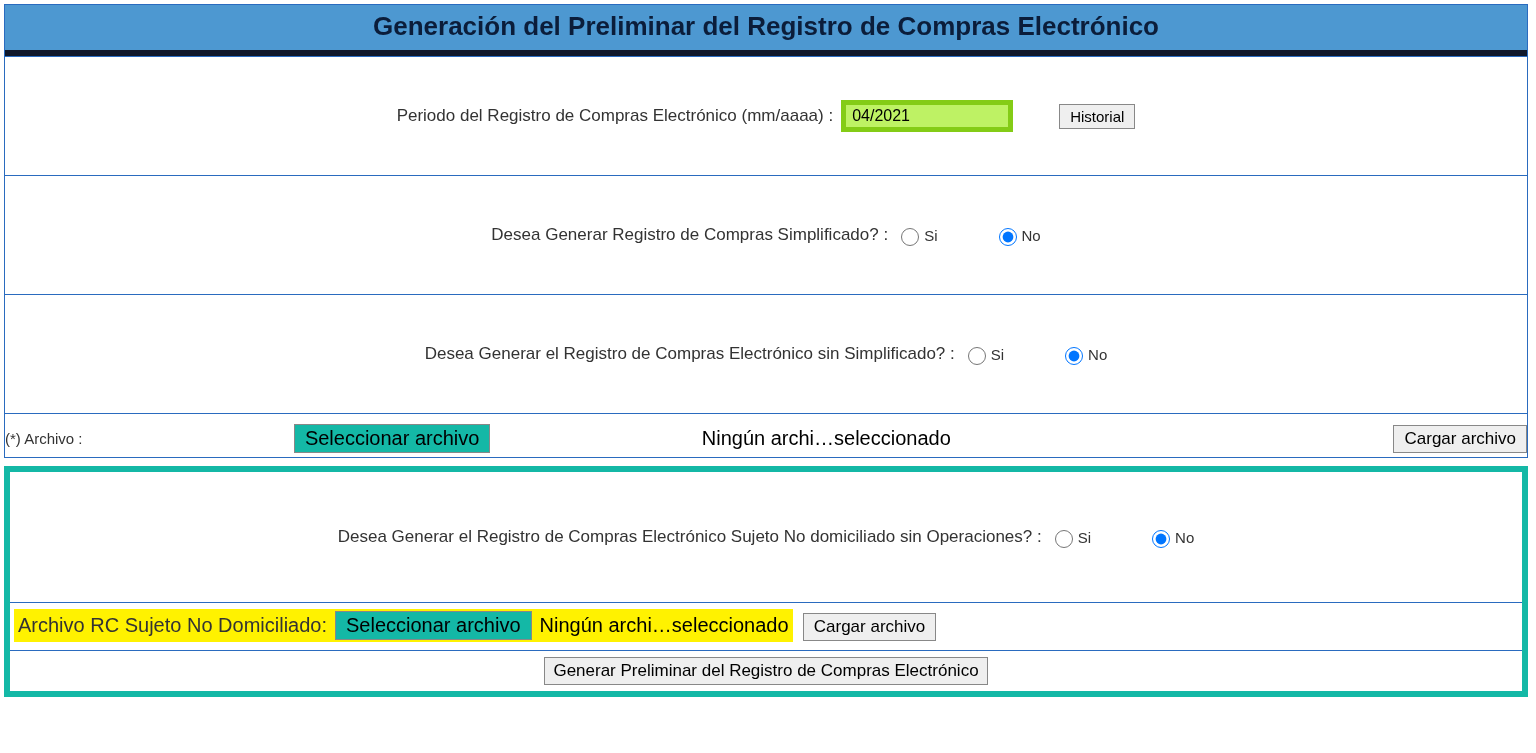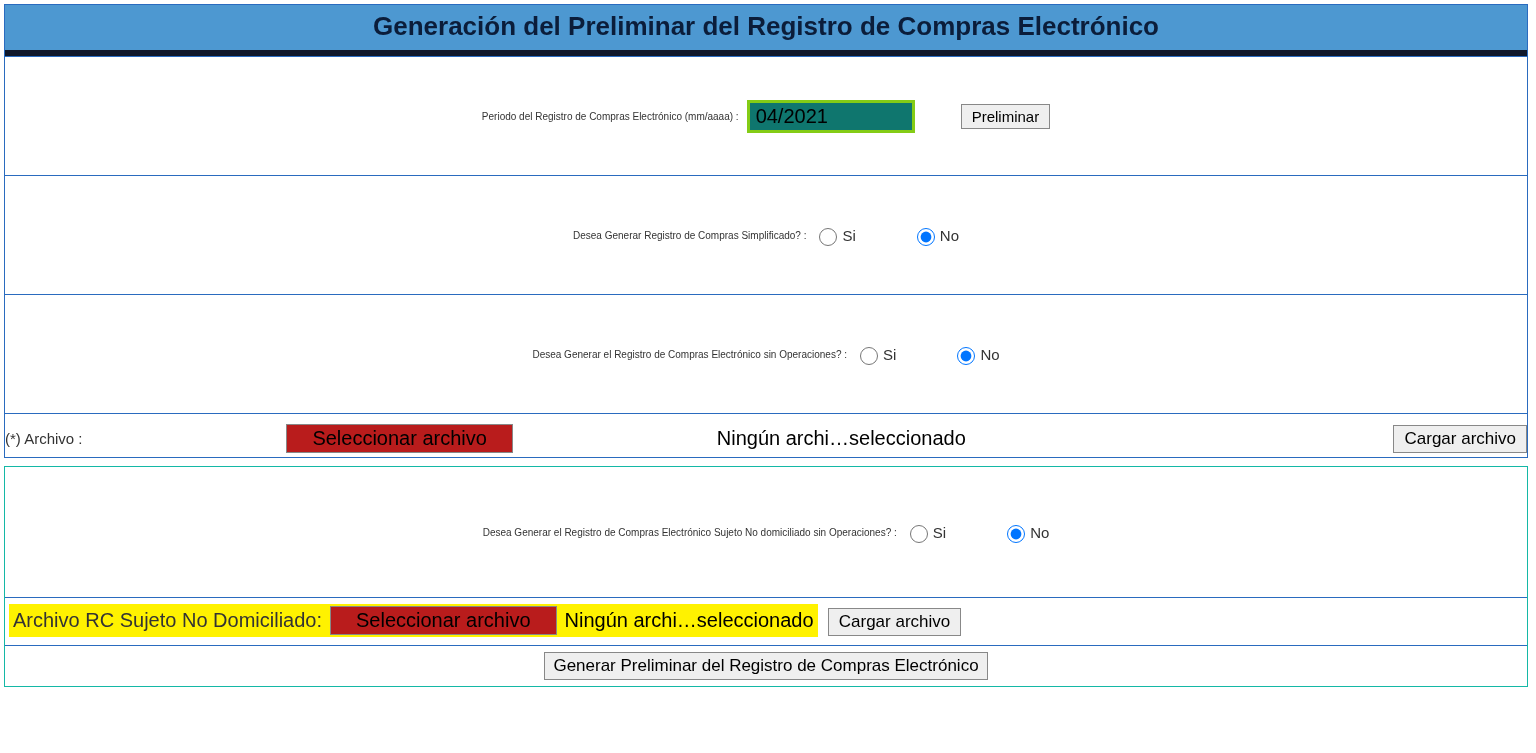--- a/index.html
+++ b/index.html
@@ -31,29 +31,29 @@
   }
   .section:first-of-type { border-top: none; }
   .row-center {
     display: flex;
     align-items: center;
     justify-content: center;
     min-height: 118px;
     gap: 8px;
   }
   .row-center label.ql {
-    font-size: 10px;
+    font-size: 17px;
     color: #333;
   }
   input.txt {
-    font-size: 20px;
+    font-size: 16px;
     padding: 2px 6px;
     width: 150px;
-    border: 3px solid #84cc16;
-    background: #0f766e;
+    border: 5px solid #84cc16;
+    background: #bef264;
   }
   button.btn, .filebtn {
     font-family: inherit;
     font-size: 15px;
     background: #efefef;
     border: 1px solid #888;
     padding: 3px 10px;
     cursor: pointer;
   }
   .radio-wrap {
@@ -67,40 +67,40 @@
   .spacer40 { display:inline-block; width:40px; }
   .file-line {
     display: flex;
     align-items: center;
     justify-content: space-between;
     gap: 8px;
     padding-top: 10px;
   }
   .filebtn-big {
     font-size: 20px;
-    background: #b91c1c;
+    background: #14b8a6;
     border: 1px solid #888;
-    padding: 2px 25px;
+    padding: 2px 10px;
     cursor: pointer;
   }
   .filestatus {
     font-size: 20px;
     color: #000000;
   }
   .hl {
     background: #fff200;
   }
   .note {
     padding: 2px 4px 4px 4px;
     font-size: 15px;
   }
   .note .paren-red { color: #c00; }
   .second-block {
     margin-top: 8px;
-    border: 1px solid #14b8a6;
+    border: 6px solid #14b8a6;
     width: 1524px;
     box-sizing: border-box;
   }
   .rc-line {
     padding: 6px 4px 8px 4px;
     border-top: 1px solid #2a6bbf;
   }
   .rc-line .hlrow {
     display: inline-flex;
     align-items: center;
@@ -127,42 +127,42 @@
 
 <div class="outer">
 
   <div class="title-bar">Generación del Preliminar del Registro de Compras Electrónico</div>
 
   <div class="section">
     <div class="row-center">
       <label class="ql">Periodo del Registro de Compras Electrónico (mm/aaaa)  :</label>
       <input class="txt" type="text" value="04/2021" style="">
       <span style="display:inline-block;width:30px"></span>
-      <button class="btn">Preliminar</button>
+      <button class="btn">Historial</button>
     </div>
   </div>
 
   <div class="section">
     <div class="row-center">
       <label class="ql">Desea Generar Registro de Compras Simplificado?  :</label>
       <span class="radio-wrap">
         <input type="radio" name="simp" style="">
         <span>Si</span>
       </span>
       <span class="spacer40"></span>
       <span class="radio-wrap">
         <input type="radio" name="simp" checked="" style="">
         <span>No</span>
       </span>
     </div>
   </div>
 
   <div class="section">
     <div class="row-center">
-      <label class="ql">Desea Generar el Registro de Compras Electrónico sin Operaciones?  :</label>
+      <label class="ql">Desea Generar el Registro de Compras Electrónico sin Simplificado?  :</label>
       <span class="radio-wrap">
         <input type="radio" name="sinops" style="">
         <span>Si</span>
       </span>
       <span class="spacer40"></span>
       <span class="radio-wrap">
         <input type="radio" name="sinops" checked="" style="">
         <span>No</span>
       </span>
     </div>

